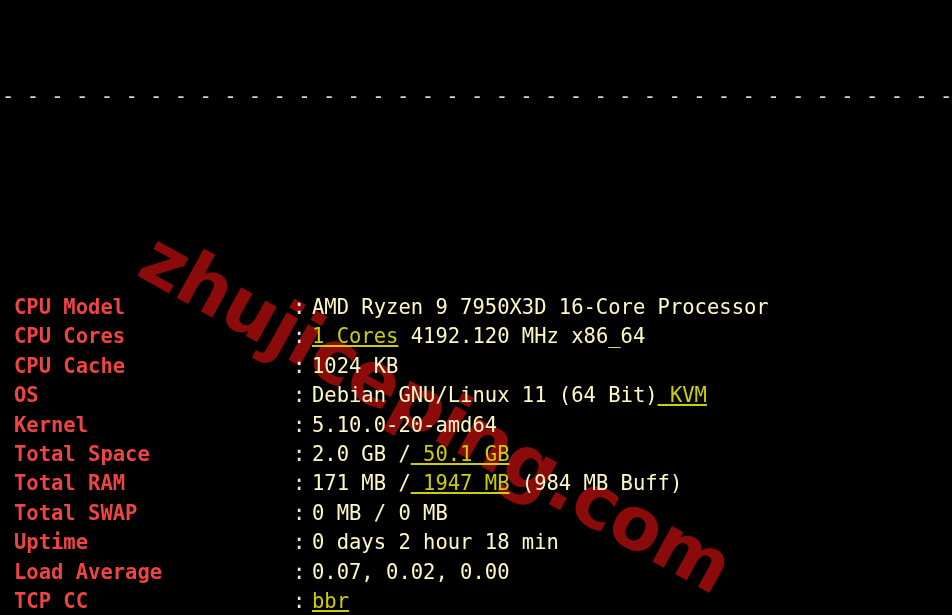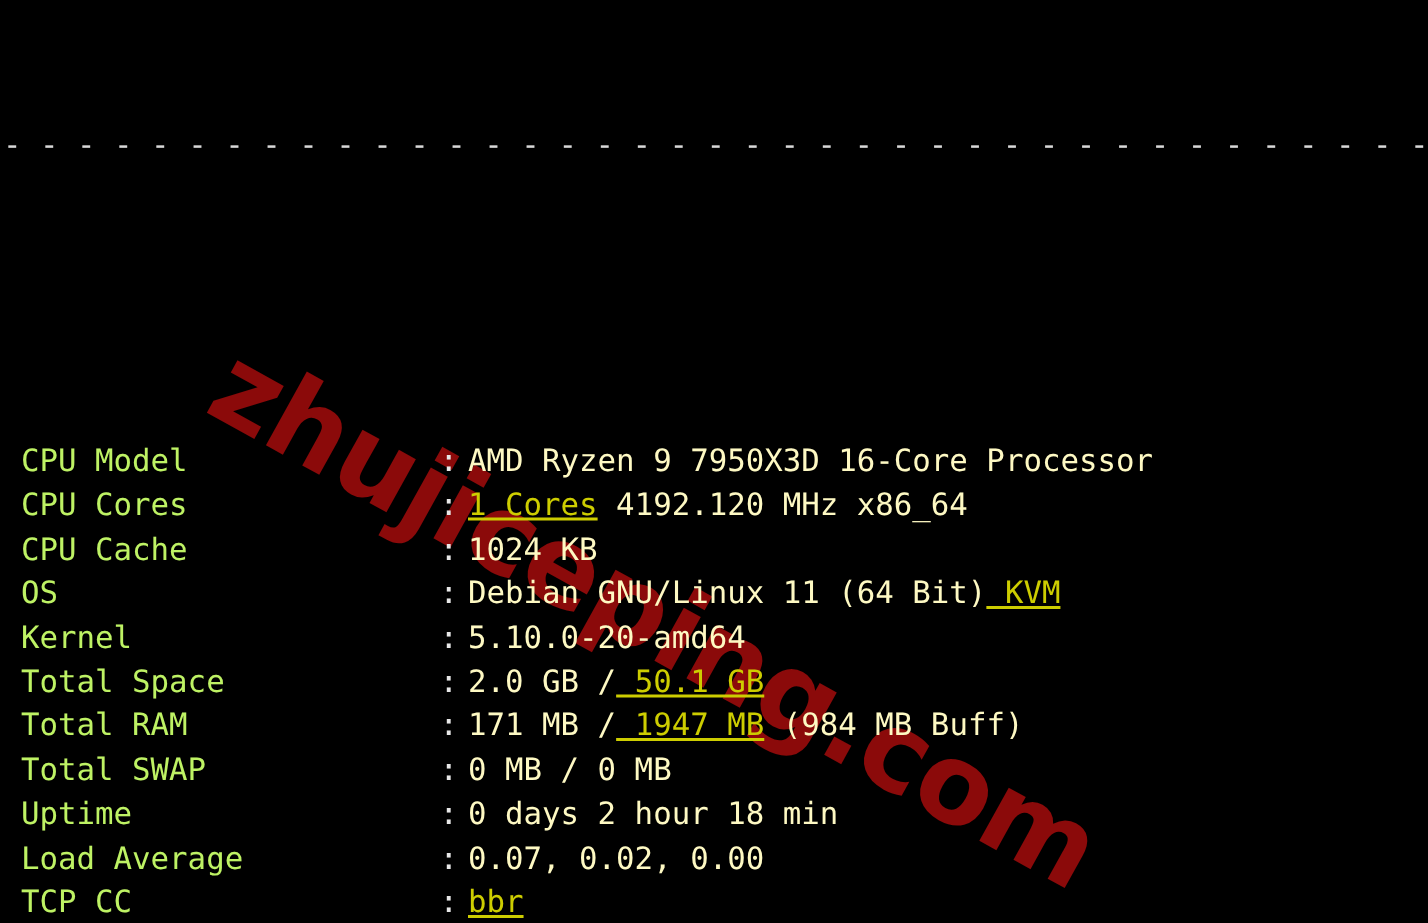--- a/index.html
+++ b/index.html
@@ -64,21 +64,22 @@
 
   .row {
     height: 29.4px;
     line-height: 29.4px;
     color: #e6e6e6;
     padding-left: 14px;
   }
   .row .lbl {
     display: inline-block;
     width: 279px;
-    color: #bef264;
+    color: #ef4444;
+    font-weight: bold;
   }
   .row .colon {
     display: inline-block;
     width: 19px;
     color: #e8e8e8;
   }
   .row .val { color: #00cdcd; }
 
   .c  { color: #fef9c3; }  
   .y  { color: #cdcd00; text-decoration: underline; }  

